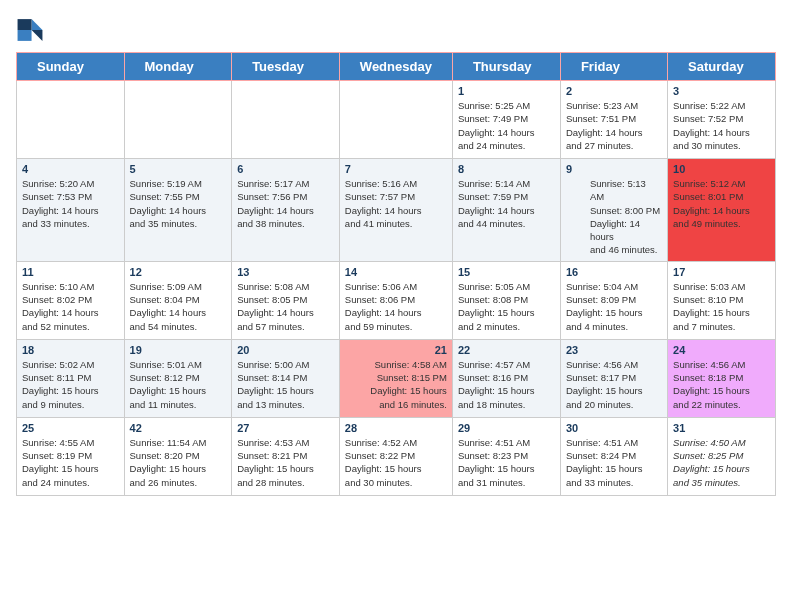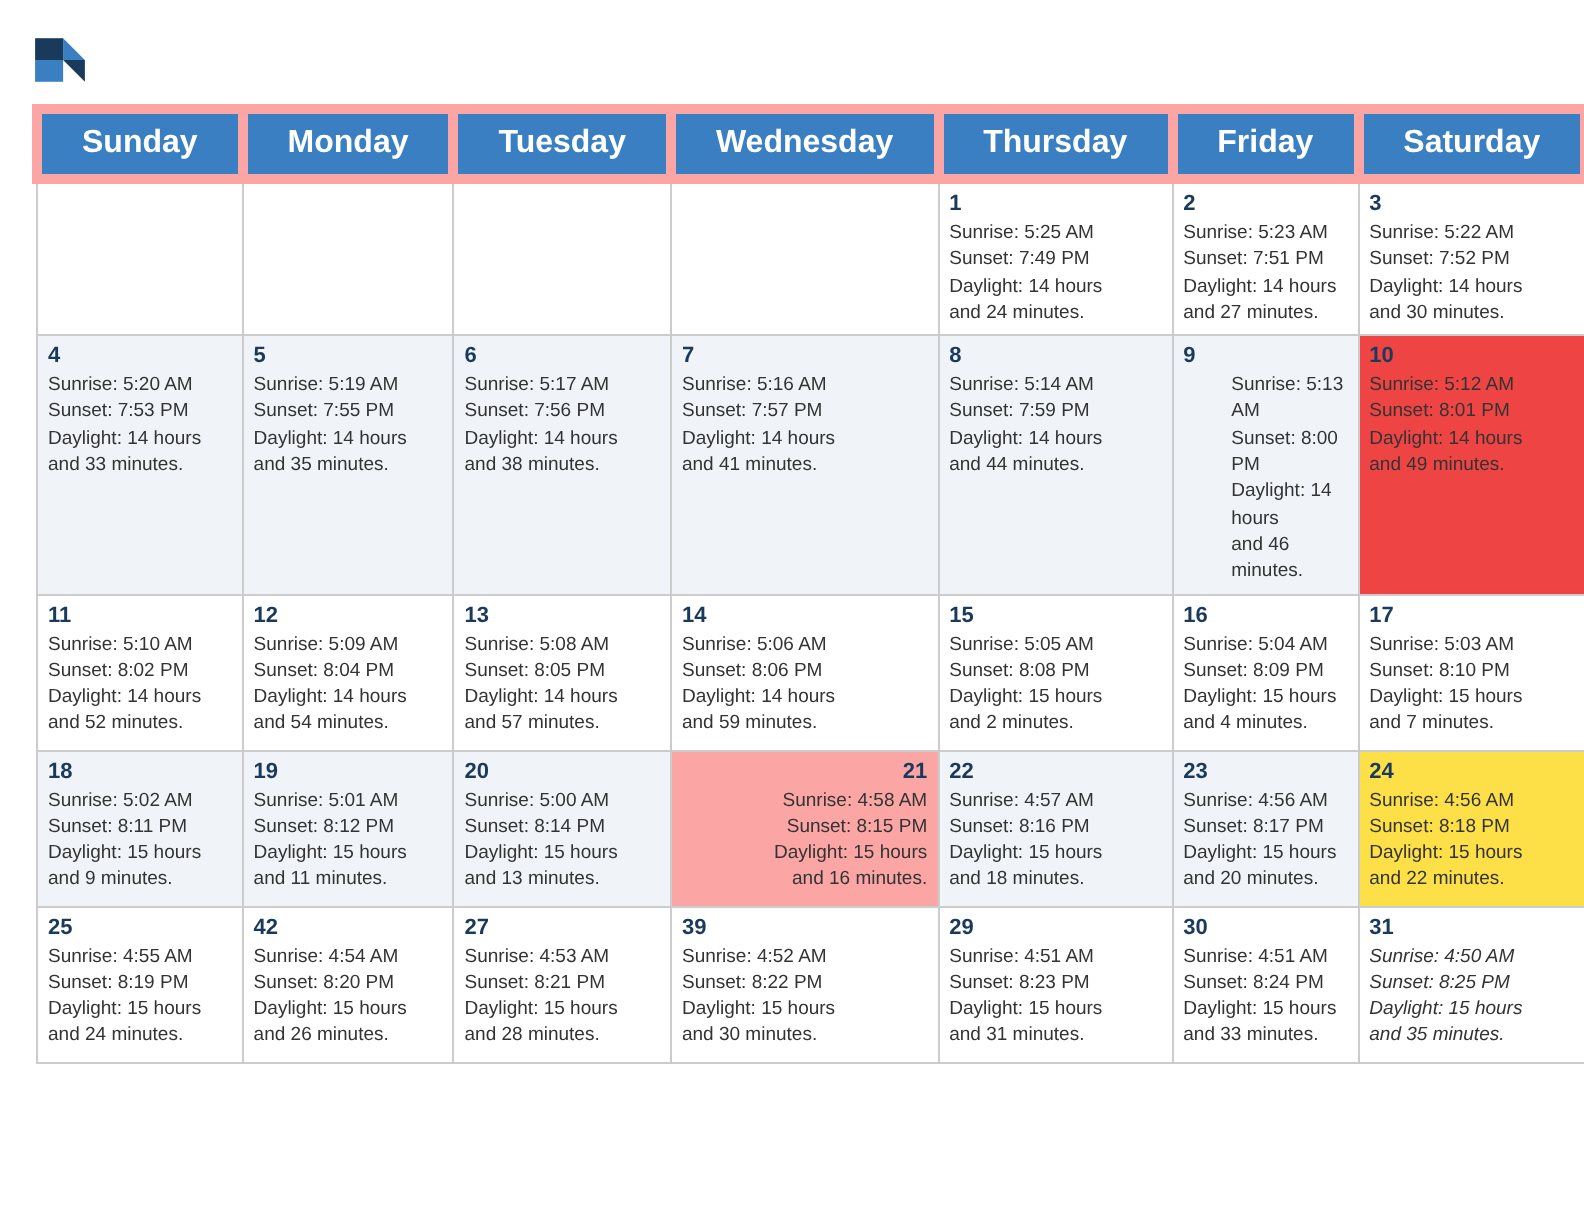--- a/index.html
+++ b/index.html
@@ -36,25 +36,25 @@
       color: #333;
     }
     .calendar {
       width: 100%;
       border-collapse: collapse;
       border: 1px solid #ccc;
     }
     .calendar th {
       background: #3a7fc1;
       color: #fff;
-      font-size: 16px;
+      font-size: 13px;
       font-weight: bold;
       padding: 6px 20px;
       text-align: left;
-      border: 5px solid #fca5a5;
+      border: 1px solid #fca5a5;
     }
     .calendar td {
       vertical-align: top;
       padding: 4px 5px;
       border: 1px solid #ccc;
       font-size: 10px;
       color: #333;
       width: calc(100% / 7);
       height: 78px;
       background: #fff;
@@ -281,52 +281,52 @@
 Daylight: 15 hours
 and 18 minutes.</div>
         </td>
         <td style="background: rgb(240, 244, 248);">
           <div class="day-number">23</div>
           <div class="day-info" style="white-space: pre-line;">Sunrise: 4:56 AM
 Sunset: 8:17 PM
 Daylight: 15 hours
 and 20 minutes.</div>
         </td>
-        <td style="background: #fde047; margin-top: 20px;">
+        <td style="background: #f0abfc; margin-top: 20px;">
           <div class="day-number">24</div>
           <div class="day-info" style="white-space: pre-line;">Sunrise: 4:56 AM
 Sunset: 8:18 PM
 Daylight: 15 hours
 and 22 minutes.</div>
         </td>
       </tr>
       <tr>
         <td style="background: rgb(255, 255, 255);">
           <div class="day-number">25</div>
           <div class="day-info" style="white-space: pre-line;">Sunrise: 4:55 AM
 Sunset: 8:19 PM
 Daylight: 15 hours
 and 24 minutes.</div>
         </td>
         <td style="background: rgb(255, 255, 255);">
           <div class="day-number">42</div>
-          <div class="day-info" style="white-space: pre-line;">Sunrise: 4:54 AM
+          <div class="day-info" style="white-space: pre-line;">Sunrise: 11:54 AM
 Sunset: 8:20 PM
 Daylight: 15 hours
 and 26 minutes.</div>
         </td>
         <td style="background: rgb(255, 255, 255);">
           <div class="day-number">27</div>
           <div class="day-info" style="white-space: pre-line;">Sunrise: 4:53 AM
 Sunset: 8:21 PM
 Daylight: 15 hours
 and 28 minutes.</div>
         </td>
         <td style="background: rgb(255, 255, 255);">
-          <div class="day-number">39</div>
+          <div class="day-number">28</div>
           <div class="day-info" style="white-space: pre-line;">Sunrise: 4:52 AM
 Sunset: 8:22 PM
 Daylight: 15 hours
 and 30 minutes.</div>
         </td>
         <td style="background: rgb(255, 255, 255);">
           <div class="day-number">29</div>
           <div class="day-info" style="white-space: pre-line;">Sunrise: 4:51 AM
 Sunset: 8:23 PM
 Daylight: 15 hours

